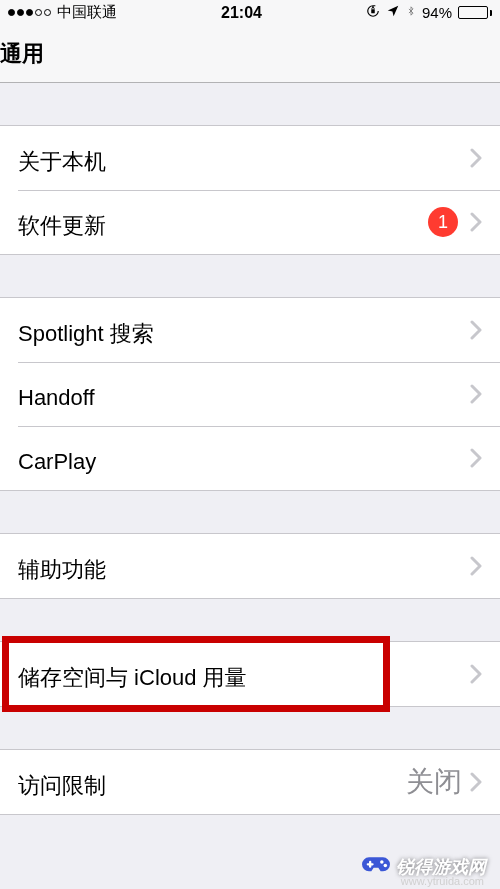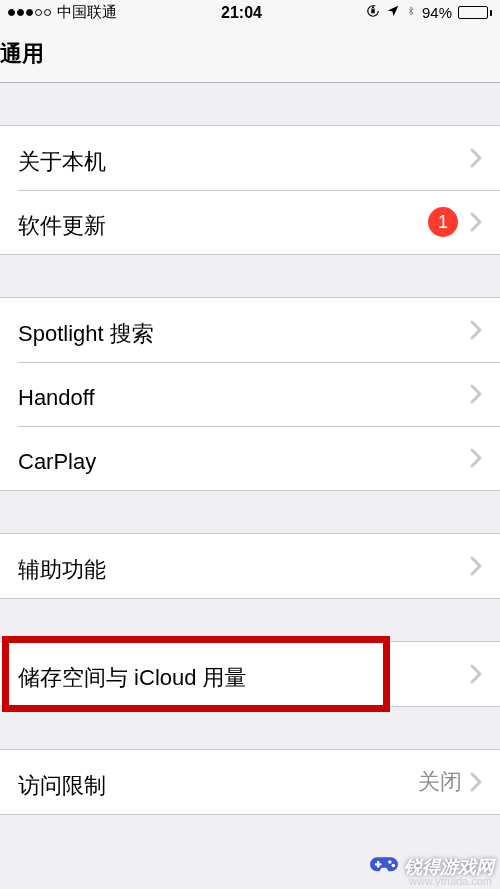--- a/index.html
+++ b/index.html
@@ -78,21 +78,21 @@
     padding: 0 18px 0 18px;
     font-size: 22px;
     position:relative;
   }
   .row + .row::before {
     content:"";
     position:absolute; top:0; left:18px; right:0;
     height:1px; background:#c8c7cc;
   }
   .row-label { flex: 1; margin-top: 8px; }
-  .row-value { color:#8e8e93; font-size:22px; margin-right:8px; }
+  .row-value { color:#8e8e93; font-size:28px; margin-right:8px; }
   .badge {
     min-width: 30px; height:30px; border-radius:15px;
     background:#ff3b30; color:#fff;
     display:flex; align-items:center; justify-content:center;
     font-size:18px; margin-right:12px;
     padding:0 6px;
   }
   .chevron { color:#c7c7cc; }
   .chevron svg { width:12px; height:20px; display:block; }
 
@@ -120,21 +120,21 @@
     right:8px;
     bottom:-2px;
     font-size:11px;
     color:#d0d0d0;
     font-weight:400;
     text-shadow:none;
   }
   .wm-icon {
     width:28px; height:24px;
   }
-  .wm-box { position:absolute; right:0; bottom:4px; width:160px; height:44px; }
+  .wm-box { position:absolute; right:8px; bottom:4px; width:160px; height:44px; }
 </style>
 </head>
 <body>
 
 <div class="status-bar">
   <div class="status-left">
     <span class="signal">
       <span class="filled"></span>
         <span class="filled"></span>
         <span class="filled"></span>

